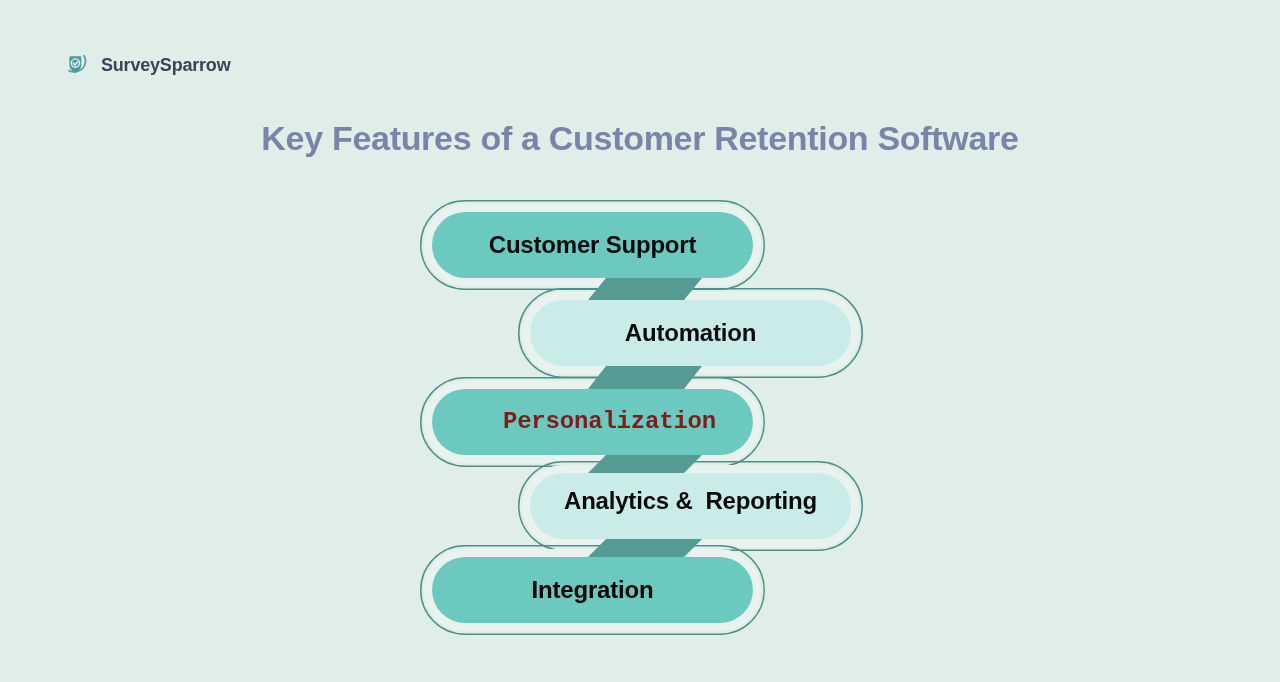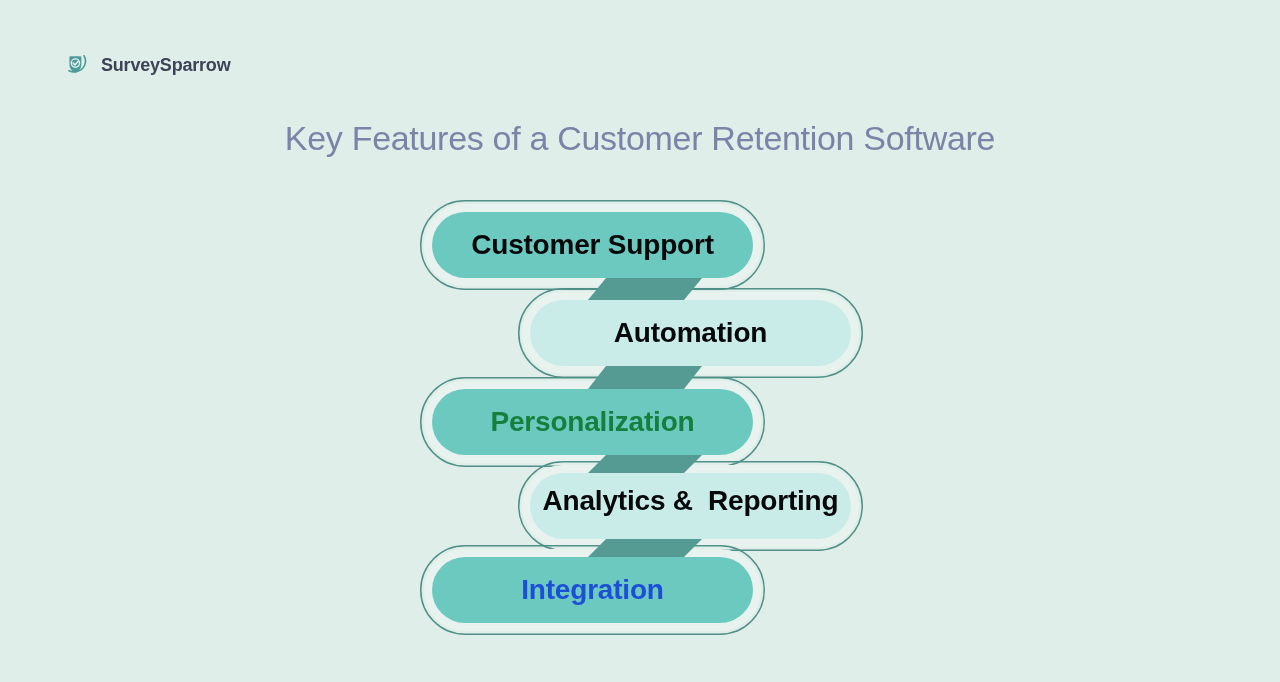--- a/index.html
+++ b/index.html
@@ -41,21 +41,21 @@
   }
 
   
   .page-title {
     position: absolute;
     left: 0;
     right: 0;
     top: 118px;
     text-align: center;
     font-size: 34px;
-    font-weight: 400;
+    font-weight: 700;
     color: #7a84a8;
     letter-spacing: -0.3px;
     line-height: 1.2;
     white-space: nowrap;
   }
 
   
   .funnel {
     position: absolute;
     left: 0;
@@ -79,21 +79,21 @@
     top: 0;
     width: 1280px;
     height: 682px;
     pointer-events: none;
   }
   .band-label {
     position: absolute;
     display: flex;
     align-items: center;
     justify-content: center;
-    font-size: 28px;
+    font-size: 24px;
     font-weight: 700;
     color: #07080a;
     letter-spacing: -0.2px;
     white-space: pre;
     line-height: 1;
     pointer-events: auto;
   }
 </style>
 </head>
 <body>
@@ -136,17 +136,17 @@
         <rect x="432" y="212" width="321" height="66" rx="33" ry="33" fill="#6cc9c0"></rect>
         <rect x="530" y="300" width="321" height="66" rx="33" ry="33" fill="#c9ece8"></rect>
         <rect x="432" y="389" width="321" height="66" rx="33" ry="33" fill="#6cc9c0"></rect>
         <rect x="530" y="473" width="321" height="66" rx="33" ry="33" fill="#c9ece8"></rect>
         <rect x="432" y="557" width="321" height="66" rx="33" ry="33" fill="#6cc9c0"></rect>
       </g>
     </svg>
   <div class="labels-layer" id="labels-layer">
       <div class="band-label" style="left: 432px; top: 212px; width: 321px; height: 66px; color: rgb(7, 8, 10);"><span>Customer Support</span></div>
       <div class="band-label" style="left: 530px; top: 300px; width: 321px; height: 66px; color: rgb(7, 8, 10); justify-content: center;"><span>Automation</span></div>
-      <div class="band-label" style="left: 432px; top: 389px; width: 321px; height: 66px; color: #15803d;"><span>Personalization</span></div>
+      <div class="band-label" style="left: 449px; top: 389px; width: 321px; height: 66px; color: #7f1d1d; font-family: Liberation Mono, monospace;"><span>Personalization</span></div>
       <div class="band-label" style="left: 530px; top: 473px; width: 321px; height: 56px; color: rgb(7, 8, 10);"><span>Analytics &amp;  Reporting</span></div>
-      <div class="band-label" style="left: 432px; top: 557px; width: 321px; height: 66px; color: #1d4ed8;"><span>Integration</span></div>
+      <div class="band-label" style="left: 432px; top: 557px; width: 321px; height: 66px; color: #000000;"><span>Integration</span></div>
     </div>
 </div>
 
 </body></html>

